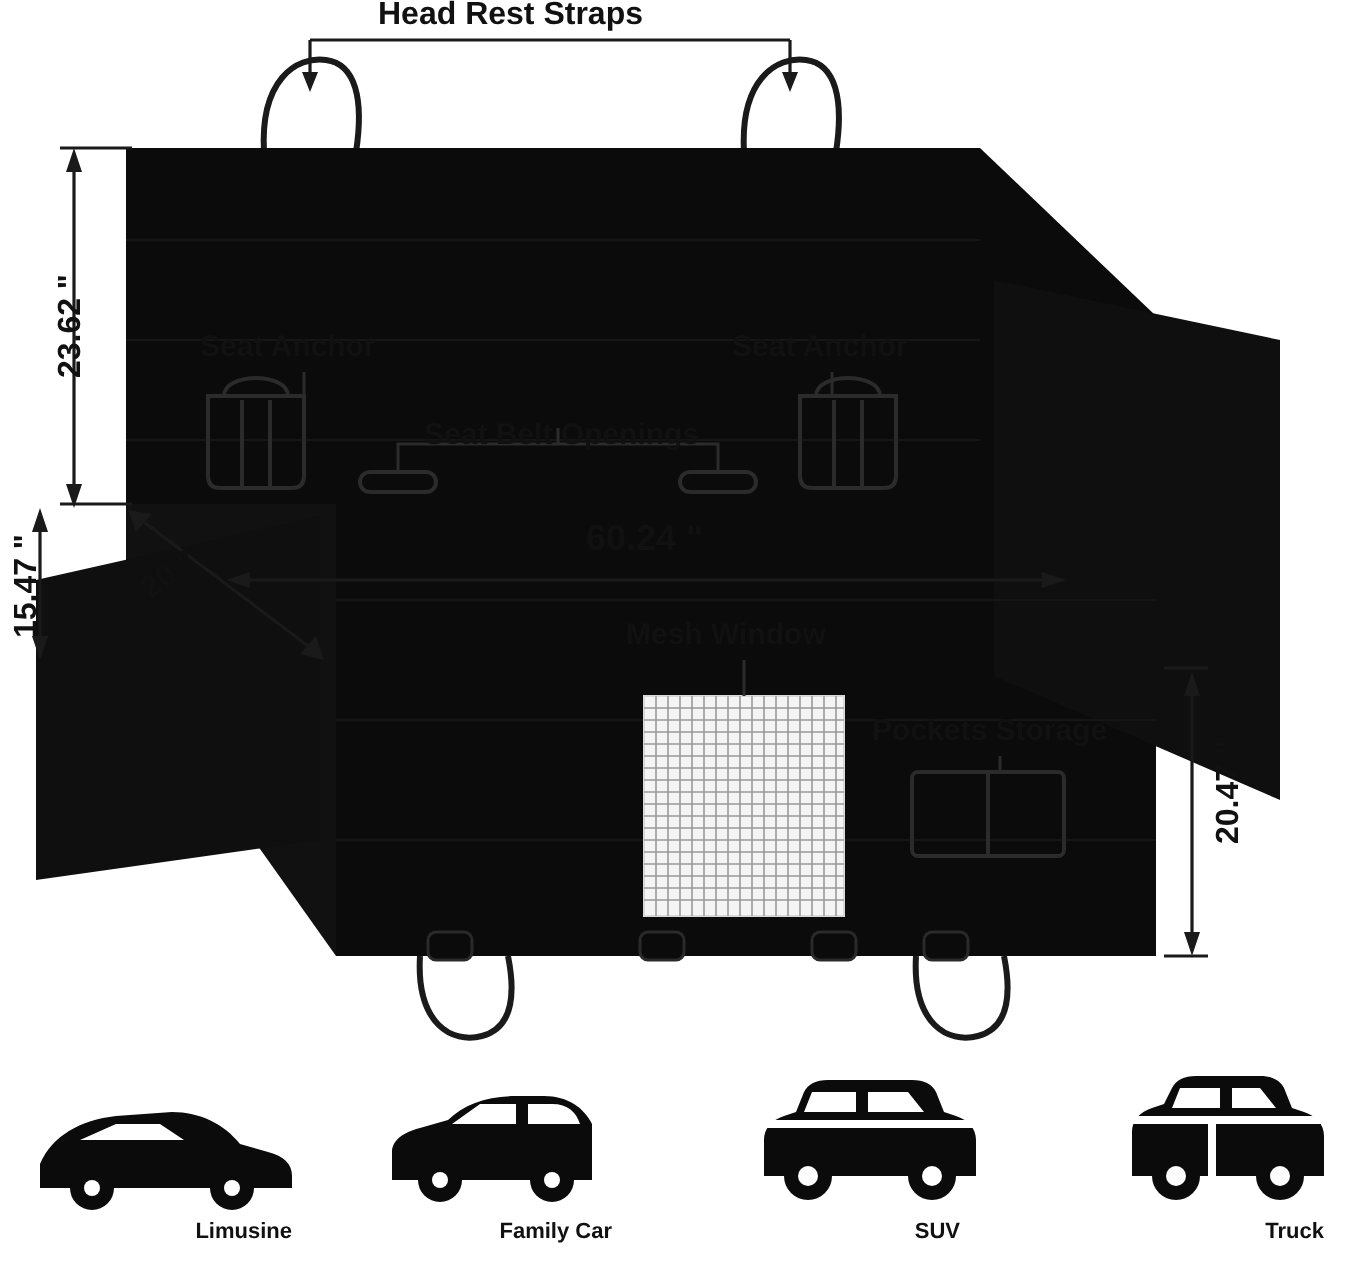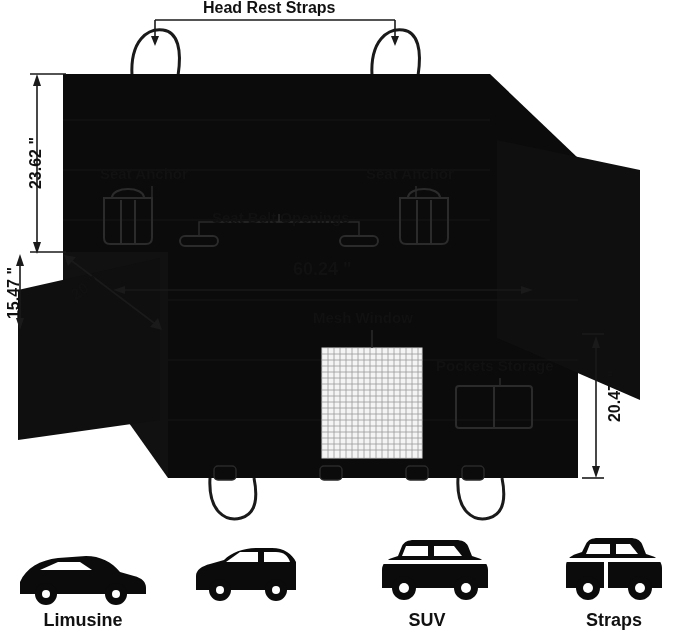--- a/index.html
+++ b/index.html
@@ -24,23 +24,23 @@
   .lbl {
     position: absolute;
     font-weight: bold;
     color: #111111;
     white-space: nowrap;
     line-height: 1;
   }
   .vehicle-label {
     position: absolute;
     font-weight: bold;
-    font-size: 18px;
+    font-size: 11px;
     color: #111111;
-    text-align: center;
+    text-align: right;
     white-space: nowrap;
   }
   svg { display: block; }
 </style>
 </head>
 <body>
 
 <div id="stage">
 
   <svg width="679" height="635" viewBox="0 0 679 635">
@@ -238,21 +238,21 @@
       <rect x="566" y="558" width="96" height="4" fill="#ffffff"></rect>
       <rect x="604" y="562" width="4" height="26" fill="#ffffff"></rect>
       <circle cx="588" cy="588" r="12"></circle>
       <circle cx="640" cy="588" r="12"></circle>
       <circle cx="588" cy="588" r="5" fill="#ffffff"></circle>
       <circle cx="640" cy="588" r="5" fill="#ffffff"></circle>
     </g>
 
   </svg>
 
-  <div class="lbl" style="left:203px; top:0px; font-size:16px;text-align:center;">Head Rest Straps</div>
+  <div class="lbl" style="left:189px; top:0px; font-size:16px;text-align:center;">Head Rest Straps</div>
 
   <div class="lbl" style="left:100px; top:166px; font-size:15px;">Seat Anchor</div>
 
   <div class="lbl" style="left:366px; top:166px; font-size:15px;">Seat Anchor</div>
 
   <div class="lbl" style="left:212px; top:210px; font-size:15px;">Seat Belt Openings</div>
 
   <div class="lbl" style="left:313px; top:310px; font-size:15px;">Mesh Window</div>
 
   <div class="lbl" style="left:436px; top:358px; font-size:15px;">Pockets Storage</div>
@@ -261,16 +261,17 @@
 
   <div class="lbl" style="left:-36px; top:285px; font-size:16px; transform:rotate(-90deg); transform-origin:center center; width:100px; text-align:center;">15.47 "</div>
 
   <div class="lbl" style="left:68px; top:290px; font-size:16px; transform:rotate(-35deg); transform-origin:left top;">20 "</div>
 
   <div class="lbl" style="left:293px; top:260px; font-size:18px;">60.24 "</div>
 
   <div class="lbl" style="left:565px; top:388px; font-size:16px; transform:rotate(-90deg); transform-origin:center center; width:100px; text-align:center;">20.47 "</div>
 
   <div class="vehicle-label" style="left:20px; top:610px; width:126px;">Limusine</div>
+  <div class="vehicle-label" style="left:186px; top:610px; width:120px;">Family Car</div>
   <div class="vehicle-label" style="left:374px; top:610px; width:106px;">SUV</div>
-  <div class="vehicle-label" style="left:566px; top:610px; width:96px;">Straps</div>
+  <div class="vehicle-label" style="left:566px; top:610px; width:96px;">Truck</div>
 
 </div>
 
 </body></html>

